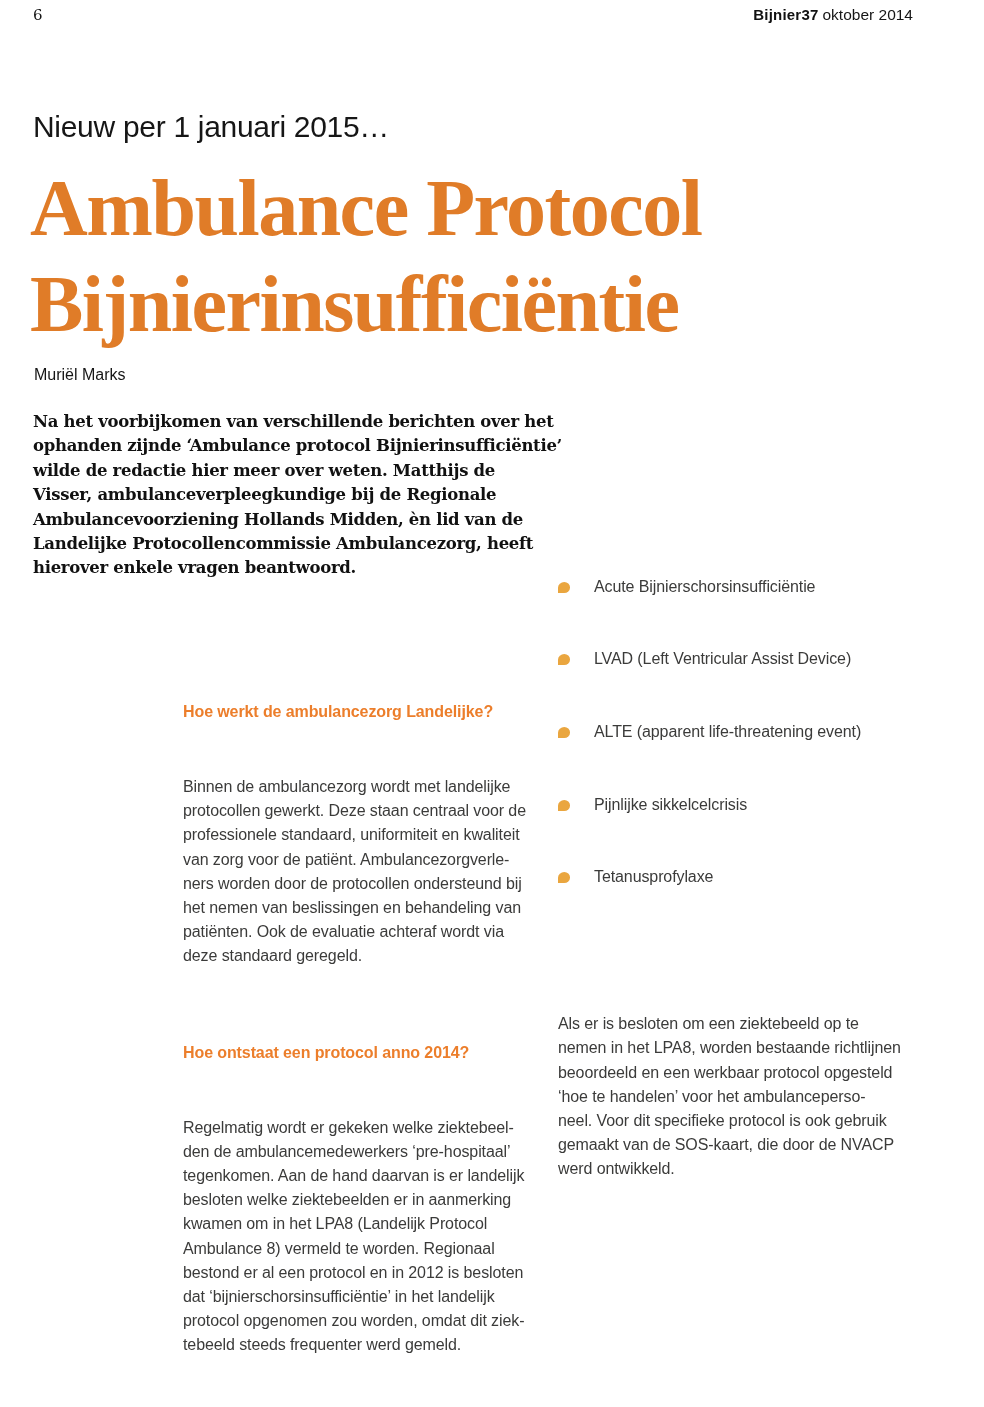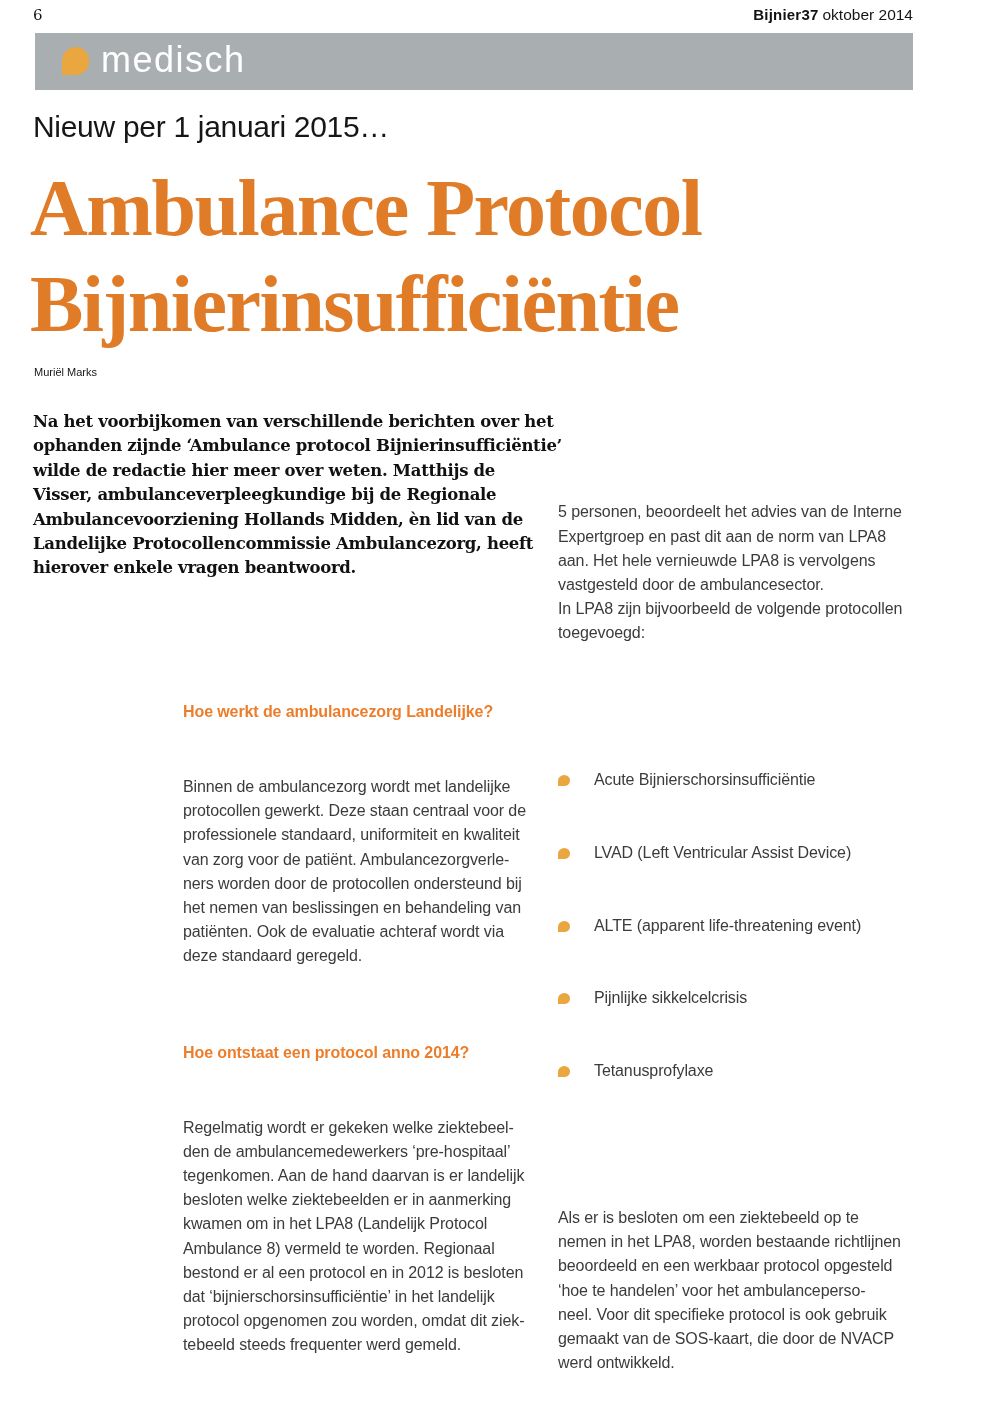--- a/index.html
+++ b/index.html
@@ -85,21 +85,21 @@
     font-weight: bold;
     font-size: 80px;
     line-height: 96px;
     letter-spacing: -1.5px;
     color: var(--title-orange);
     white-space: pre;
   }
   .author {
     position: absolute;
     left: 34px; top: 366px;
-    font-size: 11px;
+    font-size: 16px;
     color: var(--ink);
   }
   
   .intro {
     position: absolute;
     left: 33px; top: 410px;
     font-family: "DejaVu Serif", serif;
     font-weight: bold;
     font-size: 16.5px;
     line-height: 24.4px;
@@ -151,24 +151,20 @@
 <div class="page">
 
   <div class="topbar">
     <span class="page-num">6</span>
     <span class="issue">
       <span class="mag-name">Bijnier37</span>
       <span class="issue-date">oktober 2014</span>
     </span>
   </div>
 
-  <div class="banner">
-    <span class="blob"></span>
-    <span class="banner-label">medisch</span>
-  </div>
 
   <div class="kicker">Nieuw per 1 januari 2015…</div>
 
   <h1 class="title">Ambulance Protocol
 Bijnierinsufficiëntie</h1>
 
   <div class="author">Muriël Marks</div>
 
   <p class="intro">Na het voorbijkomen van verschillende berichten over het
 ophanden zijnde ‘Ambulance protocol Bijnierinsufficiëntie’
@@ -196,26 +192,20 @@
 kwamen om in het LPA8 (Landelijk Protocol
 Ambulance 8) vermeld te worden. Regionaal
 bestond er al een protocol en in 2012 is besloten
 dat ‘bijnierschorsinsufficiëntie’ in het landelijk
 protocol opgenomen zou worden, omdat dit ziek-
 tebeeld steeds frequenter werd gemeld.</p>
     
   </div>
 
   <div class="col col-right">
-    <p>5 personen, beoordeelt het advies van de Interne
-Expertgroep en past dit aan de norm van LPA8
-aan. Het hele vernieuwde LPA8 is vervolgens
-vastgesteld door de ambulancesector.
-In LPA8 zijn bijvoorbeeld de volgende protocollen
-toegevoegd:</p>
     <ul class="bullets">
       <li>
         <span class="bullet-blob"></span>
         <span>Acute Bijnierschorsinsufficiëntie</span>
       </li>
       <li>
         <span class="bullet-blob"></span>
         <span>LVAD (Left Ventricular Assist Device)</span>
       </li>
       <li>

